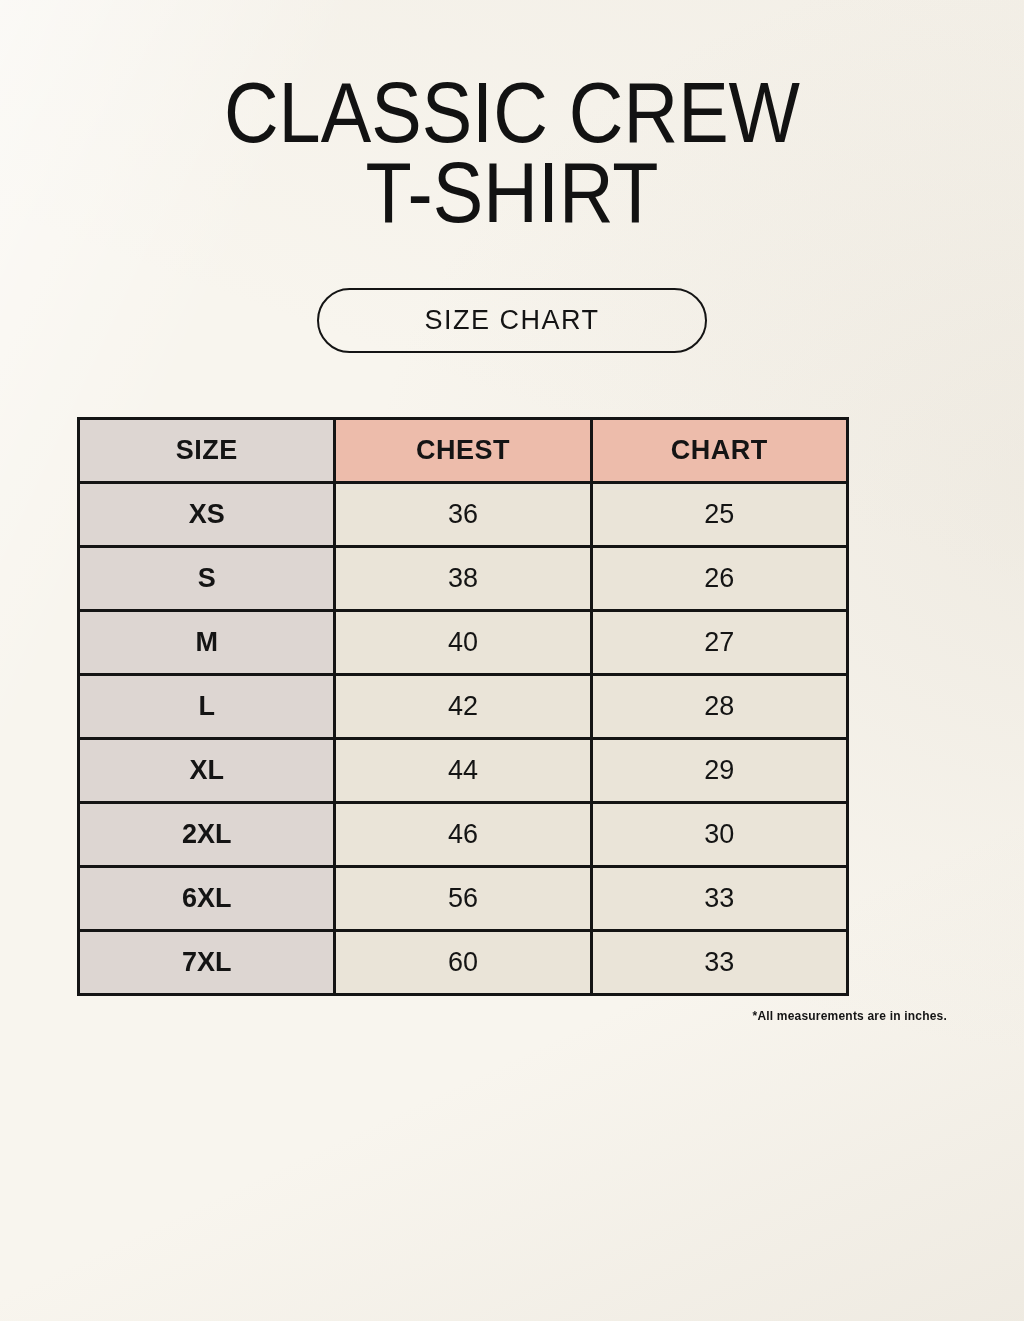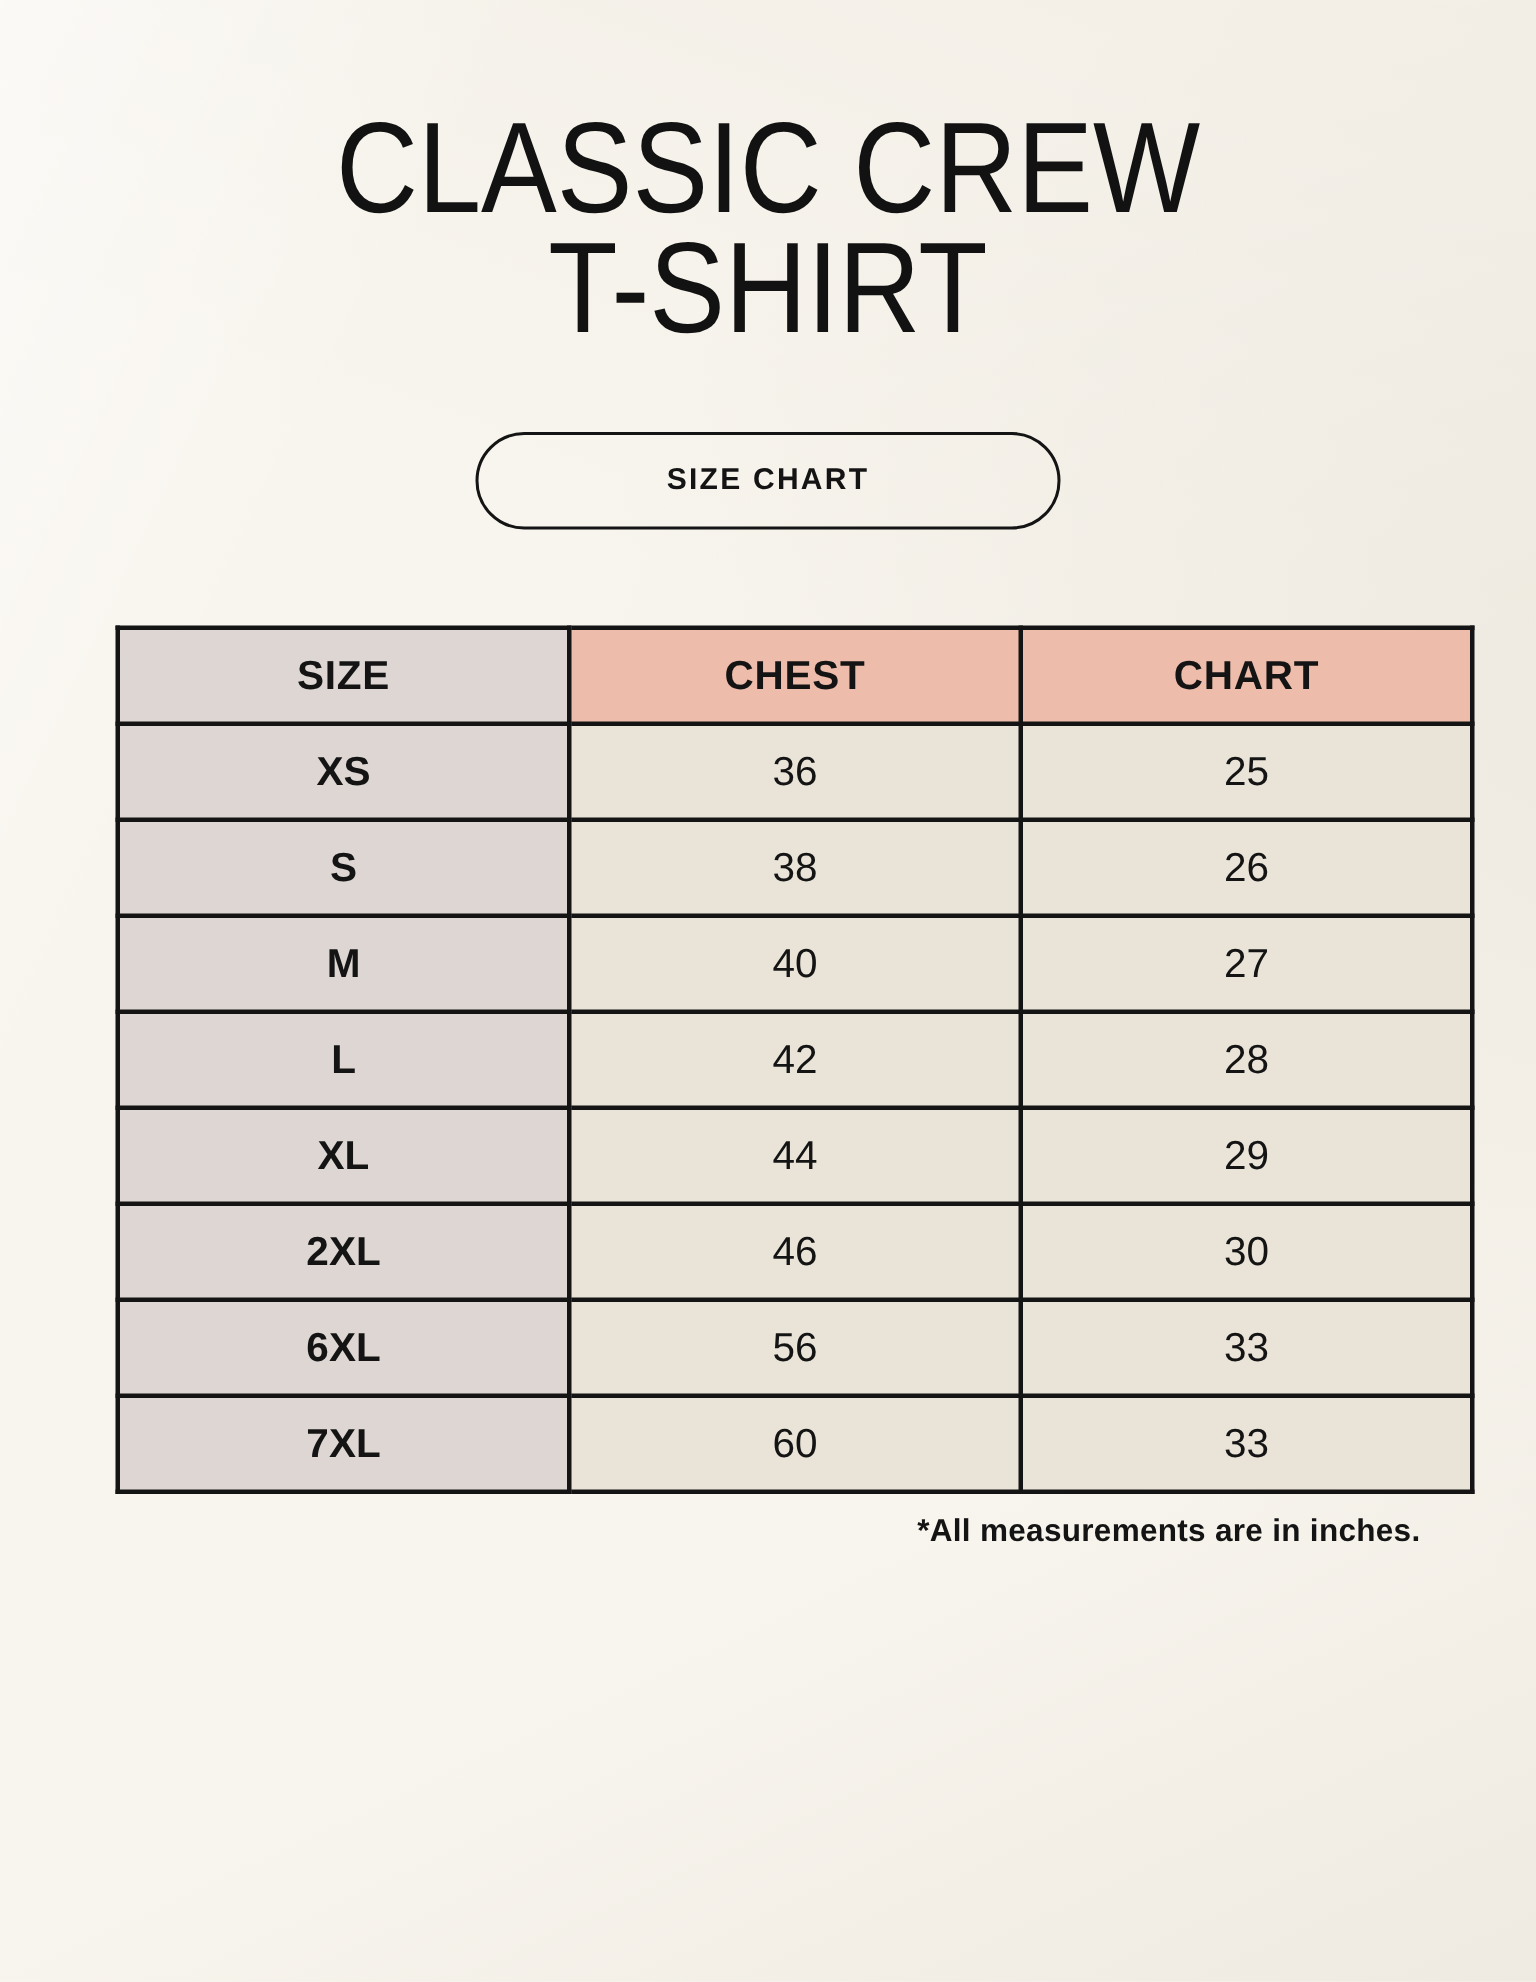--- a/index.html
+++ b/index.html
@@ -37,34 +37,34 @@
     width: 390px;
     height: 65px;
     margin: 56px auto 0 auto;
     border: 2px solid #141414;
     border-radius: 33px;
     box-sizing: border-box;
     background: transparent;
     display: flex;
     align-items: center;
     justify-content: center;
-    font-size: 20px;
-    font-weight: 700;
+    font-size: 27px;
+    font-weight: 400;
     letter-spacing: 1.5px;
     color: #141414;
     cursor: pointer;
   }
 
   .table-wrap {
     width: 870px;
     margin: 64px auto 0 auto;
   }
 
   table.size-table {
-    width: 906px;
+    width: 772px;
     border-collapse: collapse;
     table-layout: fixed;
   }
   table.size-table th,
   table.size-table td {
     border: 3px solid #141414;
     height: 61px;
     text-align: center;
     vertical-align: middle;
     font-size: 27px;
@@ -81,21 +81,21 @@
     font-weight: 700;
   }
   td.cell-value {
     background: #eae4d8;
     font-weight: 400;
   }
 
   .footnote {
     margin-top: 13px;
     text-align: right;
-    font-size: 21px;
+    font-size: 12px;
     font-weight: 700;
     letter-spacing: 0.2px;
     color: #141414;
   }
 </style>
 </head>
 <body>
 
 <div class="page">
 

